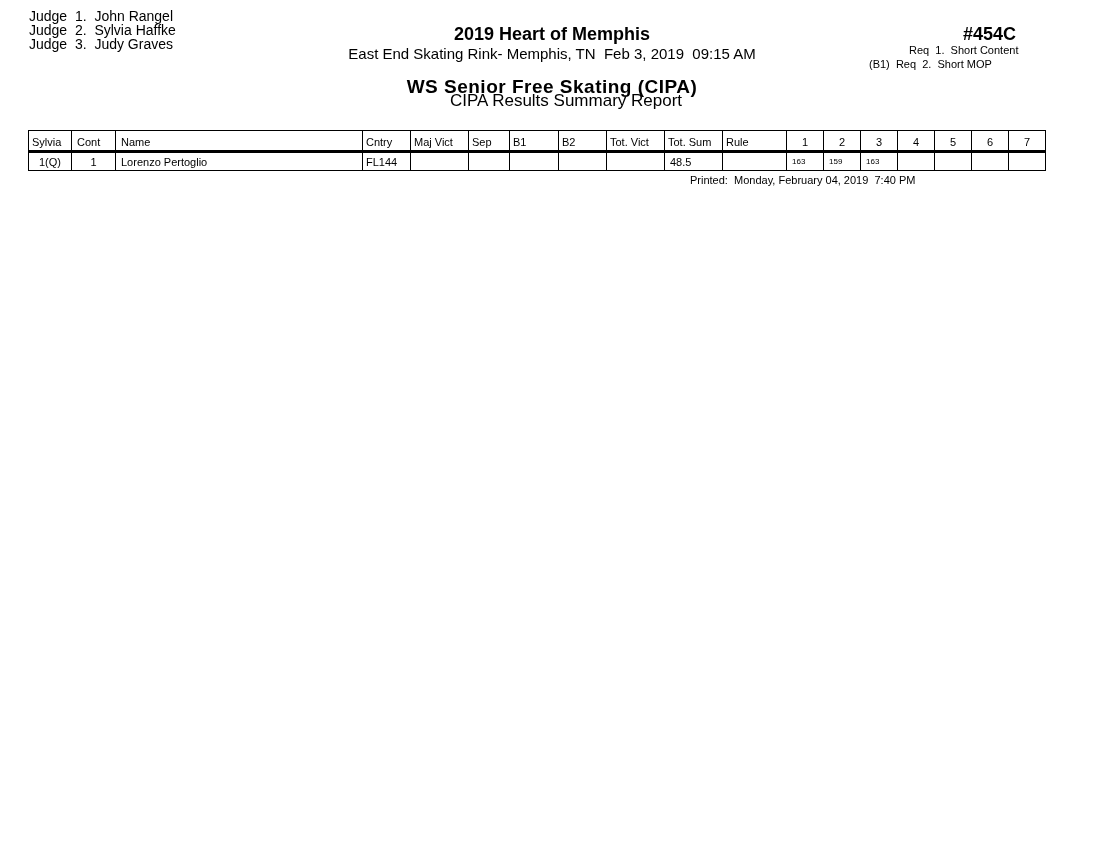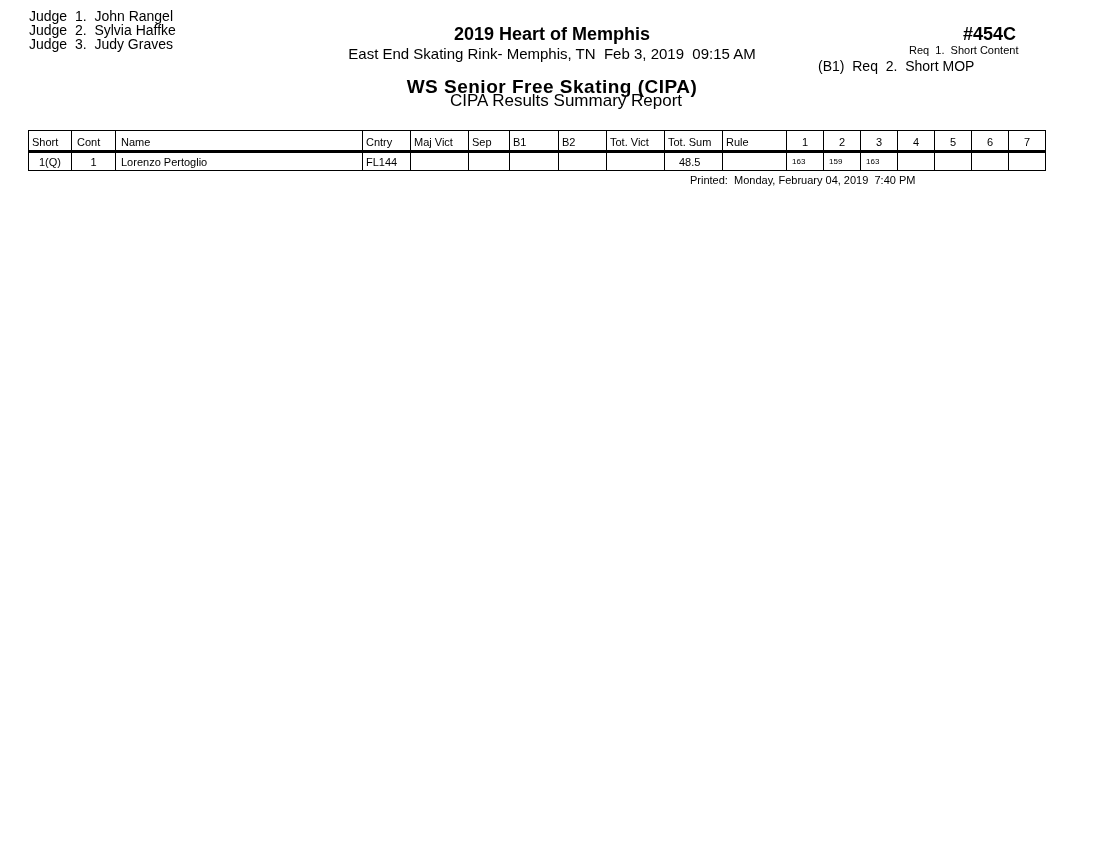--- a/index.html
+++ b/index.html
@@ -5,21 +5,21 @@
   html, body { margin:0; padding:0; background:#fff; }
   body { width:1100px; height:850px; position:relative; overflow:hidden; font-family:"Liberation Sans", sans-serif; color:#000; }
   .abs { position:absolute; white-space:nowrap; }
   .judges { left:29px; top:9px; font-size:14px; line-height:14px; }
   .t1 { top:24px; font-size:18px; font-weight:bold; left:552px; transform:translateX(-50%); width:auto; }
   .t2 { top:45px; font-size:15px; left:542px; transform:translateX(-50%); width:auto;margin-left:10px; }
   .t3 { top:76px; font-size:19px; font-weight:bold; left:552px; transform:translateX(-50%); width:auto; letter-spacing:0.5px; }
   .t4 { top:91px; font-size:17px; left:566px; transform:translateX(-50%); width:auto; }
   .evnum { left:963px; top:24px; font-size:18px; font-weight:bold; }
   .req1 { left:909px; top:44px; font-size:11px; }
-  .req2 { left:818px; top:58px; font-size:14px; }
+  .req2 { left:869px; top:58px; font-size:11px; }
   table.res { position:absolute; left:28px; top:130px; border-collapse:collapse; font-size:11px; }
   table.res td { border:1px solid #000; height:17px; padding:0 0 0 3px; vertical-align:middle; }
   table.res tr.hdr td { border-bottom:3px solid #000; padding-top:2px; }
   table.res td.c { text-align:center; padding:0; }
   table.res td.small { font-size:8px; }
   .printed { left:690px; top:174px; font-size:11px; }
 </style>
 </head>
 <body>
 
@@ -54,21 +54,21 @@
     <col style="width:37px">
       <col style="width:37px">
       <col style="width:37px">
       <col style="width:37px">
       <col style="width:37px">
       <col style="width:37px">
       <col style="width:37px">
   </colgroup>
   <tbody>
       <tr class="hdr">
-    <td>Short</td>
+    <td>Sylvia</td>
     <td style="padding-left:5px">Cont</td>
     <td style="padding-left:5px">Name</td>
     <td style="">Cntry</td>
     <td>Maj Vict</td>
     <td>Sep</td>
     <td>B1</td>
     <td>B2</td>
     <td>Tot. Vict</td>
     <td>Tot. Sum</td>
     <td>Rule</td>
@@ -83,21 +83,21 @@
   <tr>
     <td class="c">1(Q)</td>
     <td class="c">1</td>
     <td style="padding-left:5px">Lorenzo Pertoglio</td>
     <td>FL144</td>
     <td></td>
     <td></td>
     <td></td>
     <td></td>
     <td></td>
-    <td style="padding-left:14px">48.5</td>
+    <td style="padding-left:5px">48.5</td>
     <td></td>
     <td class="small" style="padding-left:5px">163</td>
     <td class="small" style="padding-left:5px">159</td>
     <td class="small" style="padding-left:5px">163</td>
     <td class="small"></td>
     <td class="small"></td>
     <td class="small"></td>
     <td class="small"></td>
   </tr>
 </tbody>

